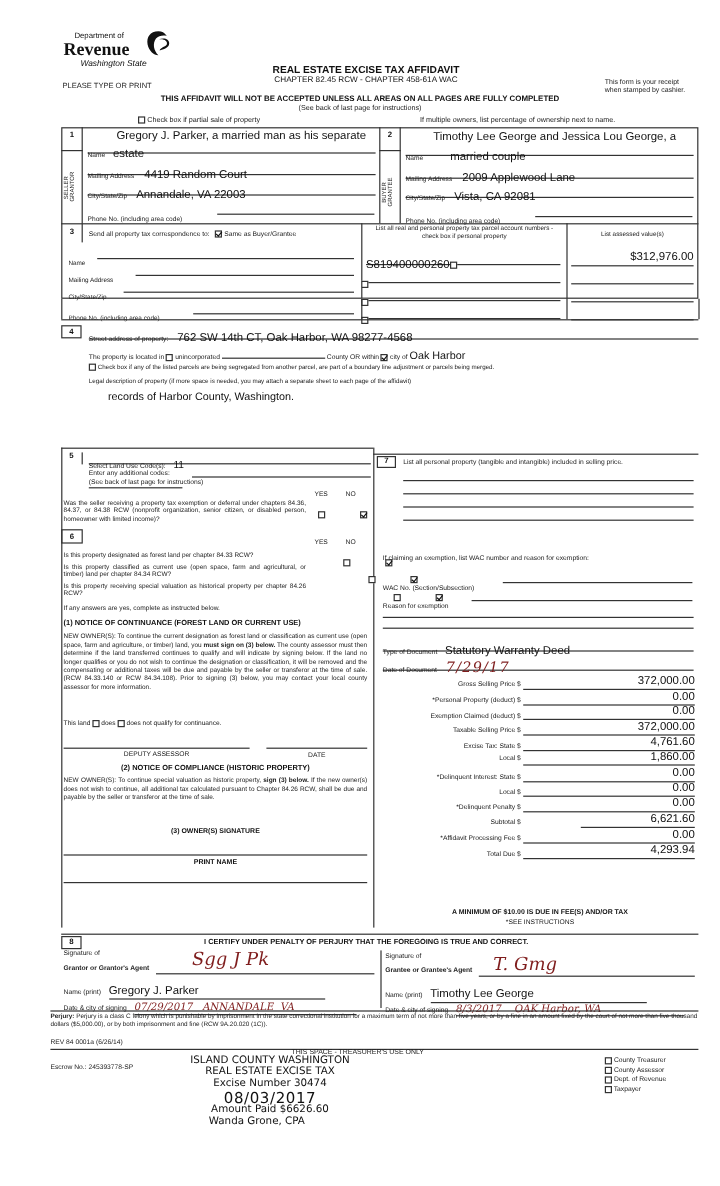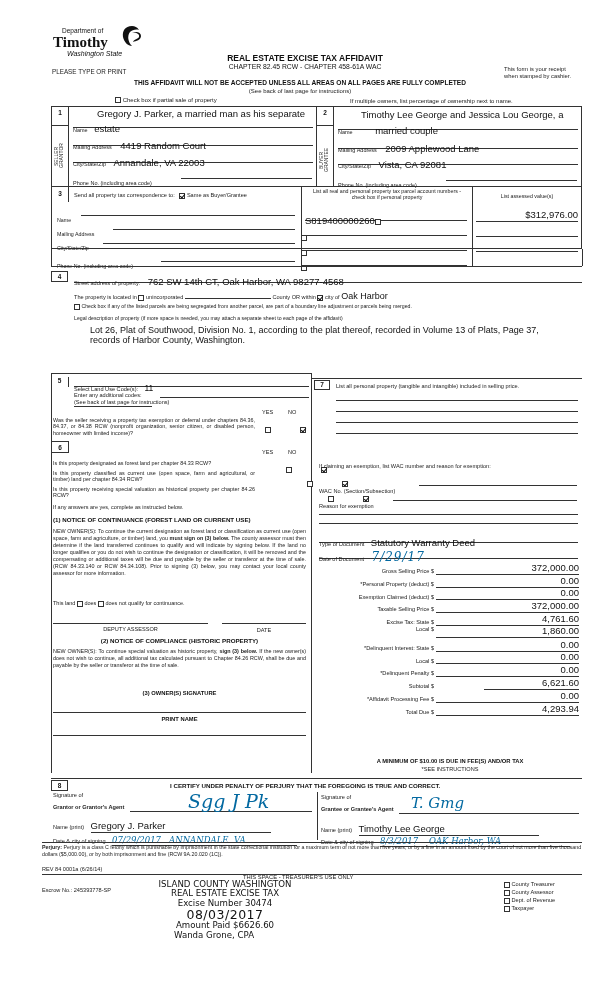--- a/index.html
+++ b/index.html
@@ -13,32 +13,32 @@
   .line { border-bottom: 0.8px solid #333; }
   .box { border: 0.8px solid #333; }
   .cb { display: inline-block; width: 6px; height: 6px; border: 0.7px solid #333; vertical-align: middle; position: relative; background: #fff; }
   .cb.checked::after { content: ""; position: absolute; left: 1px; top: -1px; width: 2px; height: 4px; border-right: 1px solid #111; border-bottom: 1px solid #111; transform: rotate(40deg); }
   .secnum { position: absolute; font-size: 6.5px; font-weight: bold; text-align: center; }
   .vert { position: absolute; writing-mode: vertical-rl; transform: rotate(180deg); font-size: 5px; line-height: 1; text-align: center; color: #222; }
   .right { text-align: right; }
   .center { text-align: center; }
   .bold { font-weight: bold; }
   .just { text-align: justify; }
-  .handw { font-family: "DejaVu Serif", serif; font-style: italic; color: #0369a1; }
+  .handw { font-family: "DejaVu Serif", serif; font-style: italic; color: #7f1d1d; }
   .stamp { font-family: "DejaVu Sans", sans-serif; color: #111; text-align: center; }
 </style>
 </head>
 <body>
 
 
 
 
 <div class="abs" style="left:52px;top:26px;width:100px;height:36px;">
   <div class="abs" style="left:10px;top:1px;font-size:6.5px;">Department of</div>
-  <div class="abs" style="left:1px;top:8px;font-family:'Liberation Serif',serif;font-weight:bold;font-size:15px;">Timothy</div>
+  <div class="abs" style="left:1px;top:8px;font-family:'Liberation Serif',serif;font-weight:bold;font-size:15px;">Revenue</div>
   <div class="abs" style="left:15px;top:24px;font-size:7px;font-style:italic;">Washington State</div>
   <svg class="abs" style="left:68px;top:-2px;" width="24" height="24" viewBox="0 0 24 24">
     <path d="M12 2 C5 2 2 7 3 13 C4 18 8 22 12 22 C8 18 7 12 10 8 C12 6 16 5 19 6 C17 3 15 2 12 2 Z" fill="#111"></path>
     <path d="M12 9 C16 8 20 10 19 13 C18 15 14 15 13 18 C16 17 21 16 21 12 C21 8 16 7 12 9 Z" fill="#111"></path>
   </svg>
 </div>
 <div class="abs small" style="left:52px;top:68px;font-size:6.3px;">PLEASE TYPE OR PRINT</div>
 
 <div class="abs center" style="left:195px;top:53px;width:220px;font-size:8.5px;font-weight:bold;">REAL ESTATE EXCISE TAX AFFIDAVIT</div>
 <div class="abs center" style="left:195px;top:63px;width:220px;font-size:6.8px;">CHAPTER 82.45 RCW - CHAPTER 458-61A WAC</div>
@@ -187,21 +187,20 @@
   <span>city of</span>
   <span class="fill" style="font-size:9px;">Oak Harbor</span>
 </div>
 
 <div class="abs tiny" style="left:74px;top:303px;width:510px;font-size:5.2px;">
   <span class="cb"></span>
   <span>Check box if any of the listed parcels are being segregated from another parcel, are part of a boundary line adjustment or parcels being merged.</span>
 </div>
 <div class="abs tiny" style="left:74px;top:315px;font-size:5.2px;">Legal description of property (if more space is needed, you may attach a separate sheet to each page of the affidavit)</div>
 <div class="abs fill" style="left:90px;top:325px;width:500px;">
-  <div style="font-size:9px;">Lot 26, Plat of Southwood, Division No. 1, according to the plat thereof, recorded in Volume 13 of Plats, Page 37,</div>
   <div style="font-size:9px;">records of Harbor County, Washington.</div>
 </div>
 
 
 <div class="abs" style="left:51px;top:373px;width:260px;border-top:0.8px solid #333;"></div>
 <div class="abs" style="left:311px;top:373px;height:400px;border-left:0.8px solid #333;"></div>
 <div class="abs" style="left:51px;top:373px;height:400px;border-left:0.8px solid #333;"></div>
 
 <div class="abs secnum" style="left:51px;top:377px;width:18px;border-right:0.8px solid #333;height:10px;">5</div>
 <div class="abs" style="left:74px;top:377px;width:235px;height:10px;border-bottom:0.8px solid #333;">
@@ -308,21 +307,21 @@
     <span class="fill-lg right line" style="flex:1;margin-left:2px;font-size:9.5px;">0.00</span>
   </div>
   <div style="display:flex;height:12.8px;align-items:flex-end;">
     <span class="tiny right" style="width:115px;font-size:5.6px;">Taxable Selling Price $</span>
     <span class="fill-lg right line" style="flex:1;margin-left:2px;font-size:9.5px;">372,000.00</span>
   </div>
   <div style="display:flex;height:12.8px;align-items:flex-end;">
     <span class="tiny right" style="width:115px;font-size:5.6px;">Excise Tax:  State $</span>
     <span class="fill-lg right line" style="flex:1;margin-left:2px;font-size:9.5px;">4,761.60</span>
   </div>
-  <div style="display:flex;height:12.8px;align-items:flex-start;">
+  <div style="display:flex;height:12.8px;align-items:center;">
     <span class="tiny right" style="width:115px;font-size:5.6px;">Local $</span>
     <span class="fill-lg right line" style="flex:1;margin-left:2px;font-size:9.5px;">1,860.00</span>
   </div>
   <div style="display:flex;height:12.8px;align-items:flex-end;">
     <span class="tiny right" style="width:115px;font-size:5.6px;">*Delinquent Interest:  State $</span>
     <span class="fill-lg right line" style="flex:1;margin-left:2px;font-size:9.5px;">0.00</span>
   </div>
   <div style="display:flex;height:12.8px;align-items:flex-end;">
     <span class="tiny right" style="width:115px;font-size:5.6px;">Local $</span>
     <span class="fill-lg right line" style="flex:1;margin-left:2px;font-size:9.5px;">0.00</span>
@@ -351,21 +350,21 @@
 
 <div class="abs" style="left:51px;top:778px;width:531px;border-top:1px solid #333;"></div>
 <div class="abs box secnum" style="left:51px;top:780px;width:17px;height:11px;padding-top:1px;">8</div>
 <div class="abs bold" style="left:170px;top:782px;font-size:6.2px;">I CERTIFY UNDER PENALTY OF PERJURY THAT THE FOREGOING IS TRUE AND CORRECT.</div>
 <div class="abs" style="left:317px;top:792px;height:48px;border-left:0.8px solid #333;"></div>
 
 
 <div class="abs tiny" style="left:53px;top:792px;font-size:5.6px;">Signature of</div>
 <div class="abs tiny bold" style="left:53px;top:804px;font-size:5.6px;">Grantor or Grantor's Agent</div>
 <div class="abs line" style="left:130px;top:800px;width:182px;height:12px;">
-  <span class="handw" style="position:absolute;left:30px;top:-10px;font-size:19px;margin-left:28px;">Sgg J Pk</span>
+  <span class="handw" style="position:absolute;left:30px;top:-10px;font-size:15px;">Sgg J Pk</span>
 </div>
 <div class="abs" style="left:53px;top:815px;width:259px;height:11px;">
   <span class="tiny" style="font-size:5.6px;">Name (print)</span>
   <span class="fill" style="margin-left:2px;border-bottom:0.8px solid #333;display:inline-block;width:180px;">Gregory J. Parker</span>
 </div>
 <div class="abs" style="left:53px;top:829px;width:259px;height:11px;">
   <span class="tiny" style="font-size:5.6px;">Date &amp; city of signing</span>
   <span class="handw" style="margin-left:2px;font-size:8.5px;border-bottom:0.8px solid #333;display:inline-block;width:185px;white-space:pre;">07/29/2017   ANNANDALE  VA</span>
 </div>
 

